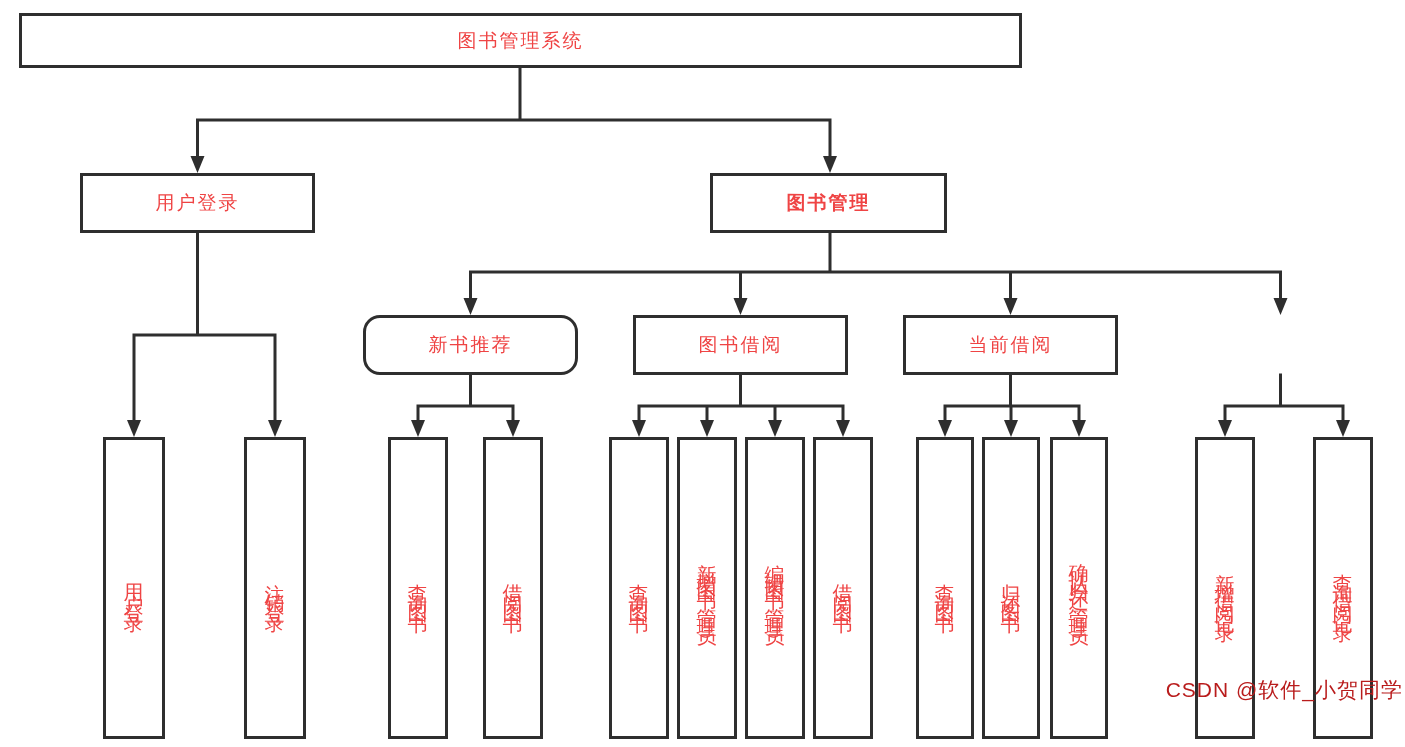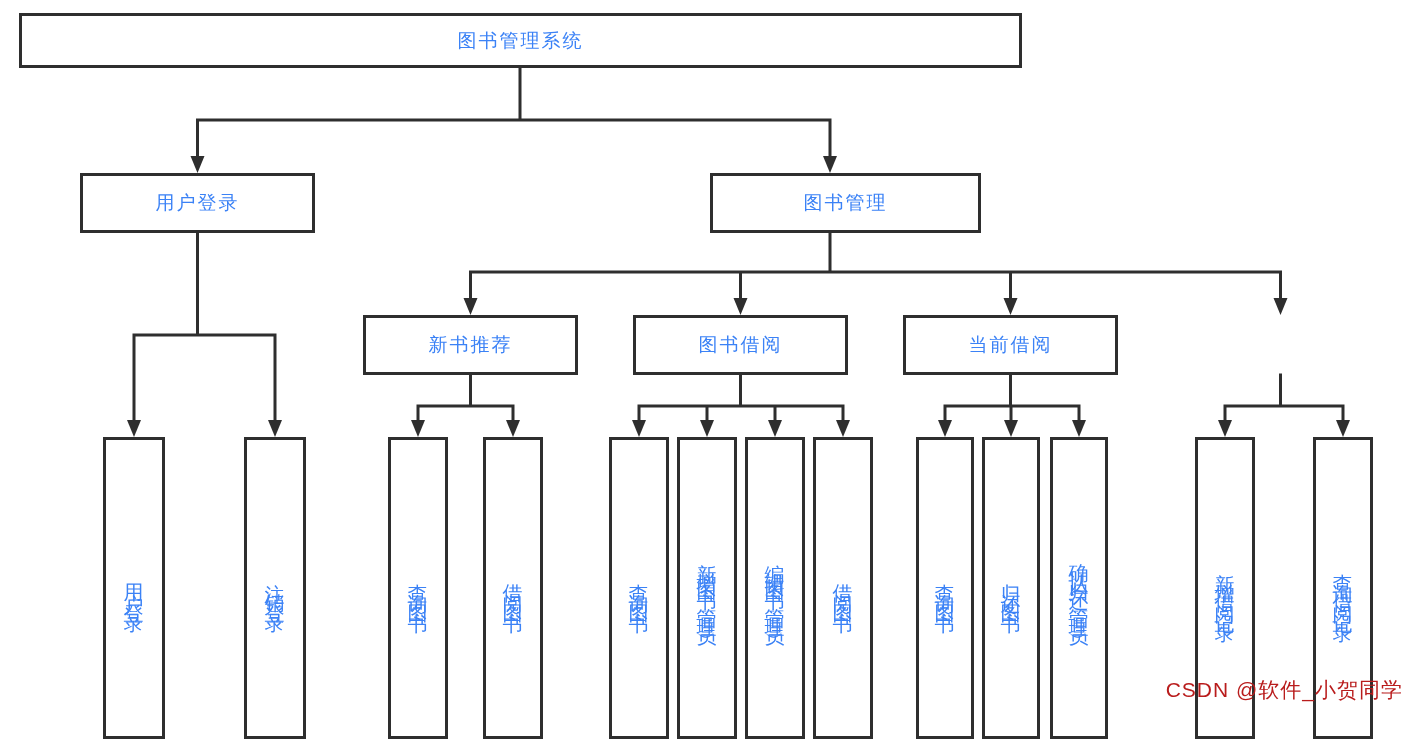--- a/index.html
+++ b/index.html
@@ -13,21 +13,21 @@
   }
   svg.wires { position: absolute; left: 0; top: 0; z-index: 0; }
   .box {
     position: absolute;
     box-sizing: border-box;
     border: 3px solid #2e2e2e;
     background: #ffffff;
     display: flex;
     align-items: center;
     justify-content: center;
-    color: #3b82f6;
+    color: #ef4444;
     z-index: 1;
   }
   .h-label {
     font-size: 19px;
     letter-spacing: 2px;
     white-space: nowrap;
   }
   .root { left: 19px; top: 13px; width: 1003px; height: 55px; }
   .lvl2 { top: 173px; height: 60px; }
   .lvl3 { top: 315px; height: 60px; width: 215px; }
@@ -111,25 +111,25 @@
     </g>
   </svg>
 
   <div class="box root">
     <span class="h-label">图书管理系统</span>
   </div>
 
   <div class="box lvl2" style="left:80px;width:235px;">
     <span class="h-label">用户登录</span>
   </div>
-  <div class="box lvl2" style="left:710px;width:271px;">
+  <div class="box lvl2" style="left:710px;width:237px;font-weight:bold;">
     <span class="h-label">图书管理</span>
   </div>
 
-  <div class="box lvl3" style="left:363px;">
+  <div class="box lvl3" style="left:363px;border-radius:17px;">
     <span class="h-label">新书推荐</span>
   </div>
   <div class="box lvl3" style="left:903px;">
     <span class="h-label">当前借阅</span>
   </div>
   <div class="box lvl3" style="left:633px;">
     <span class="h-label">图书借阅</span>
   </div>
 
   <div class="box leaf" style="left:103px;width:62px;">

